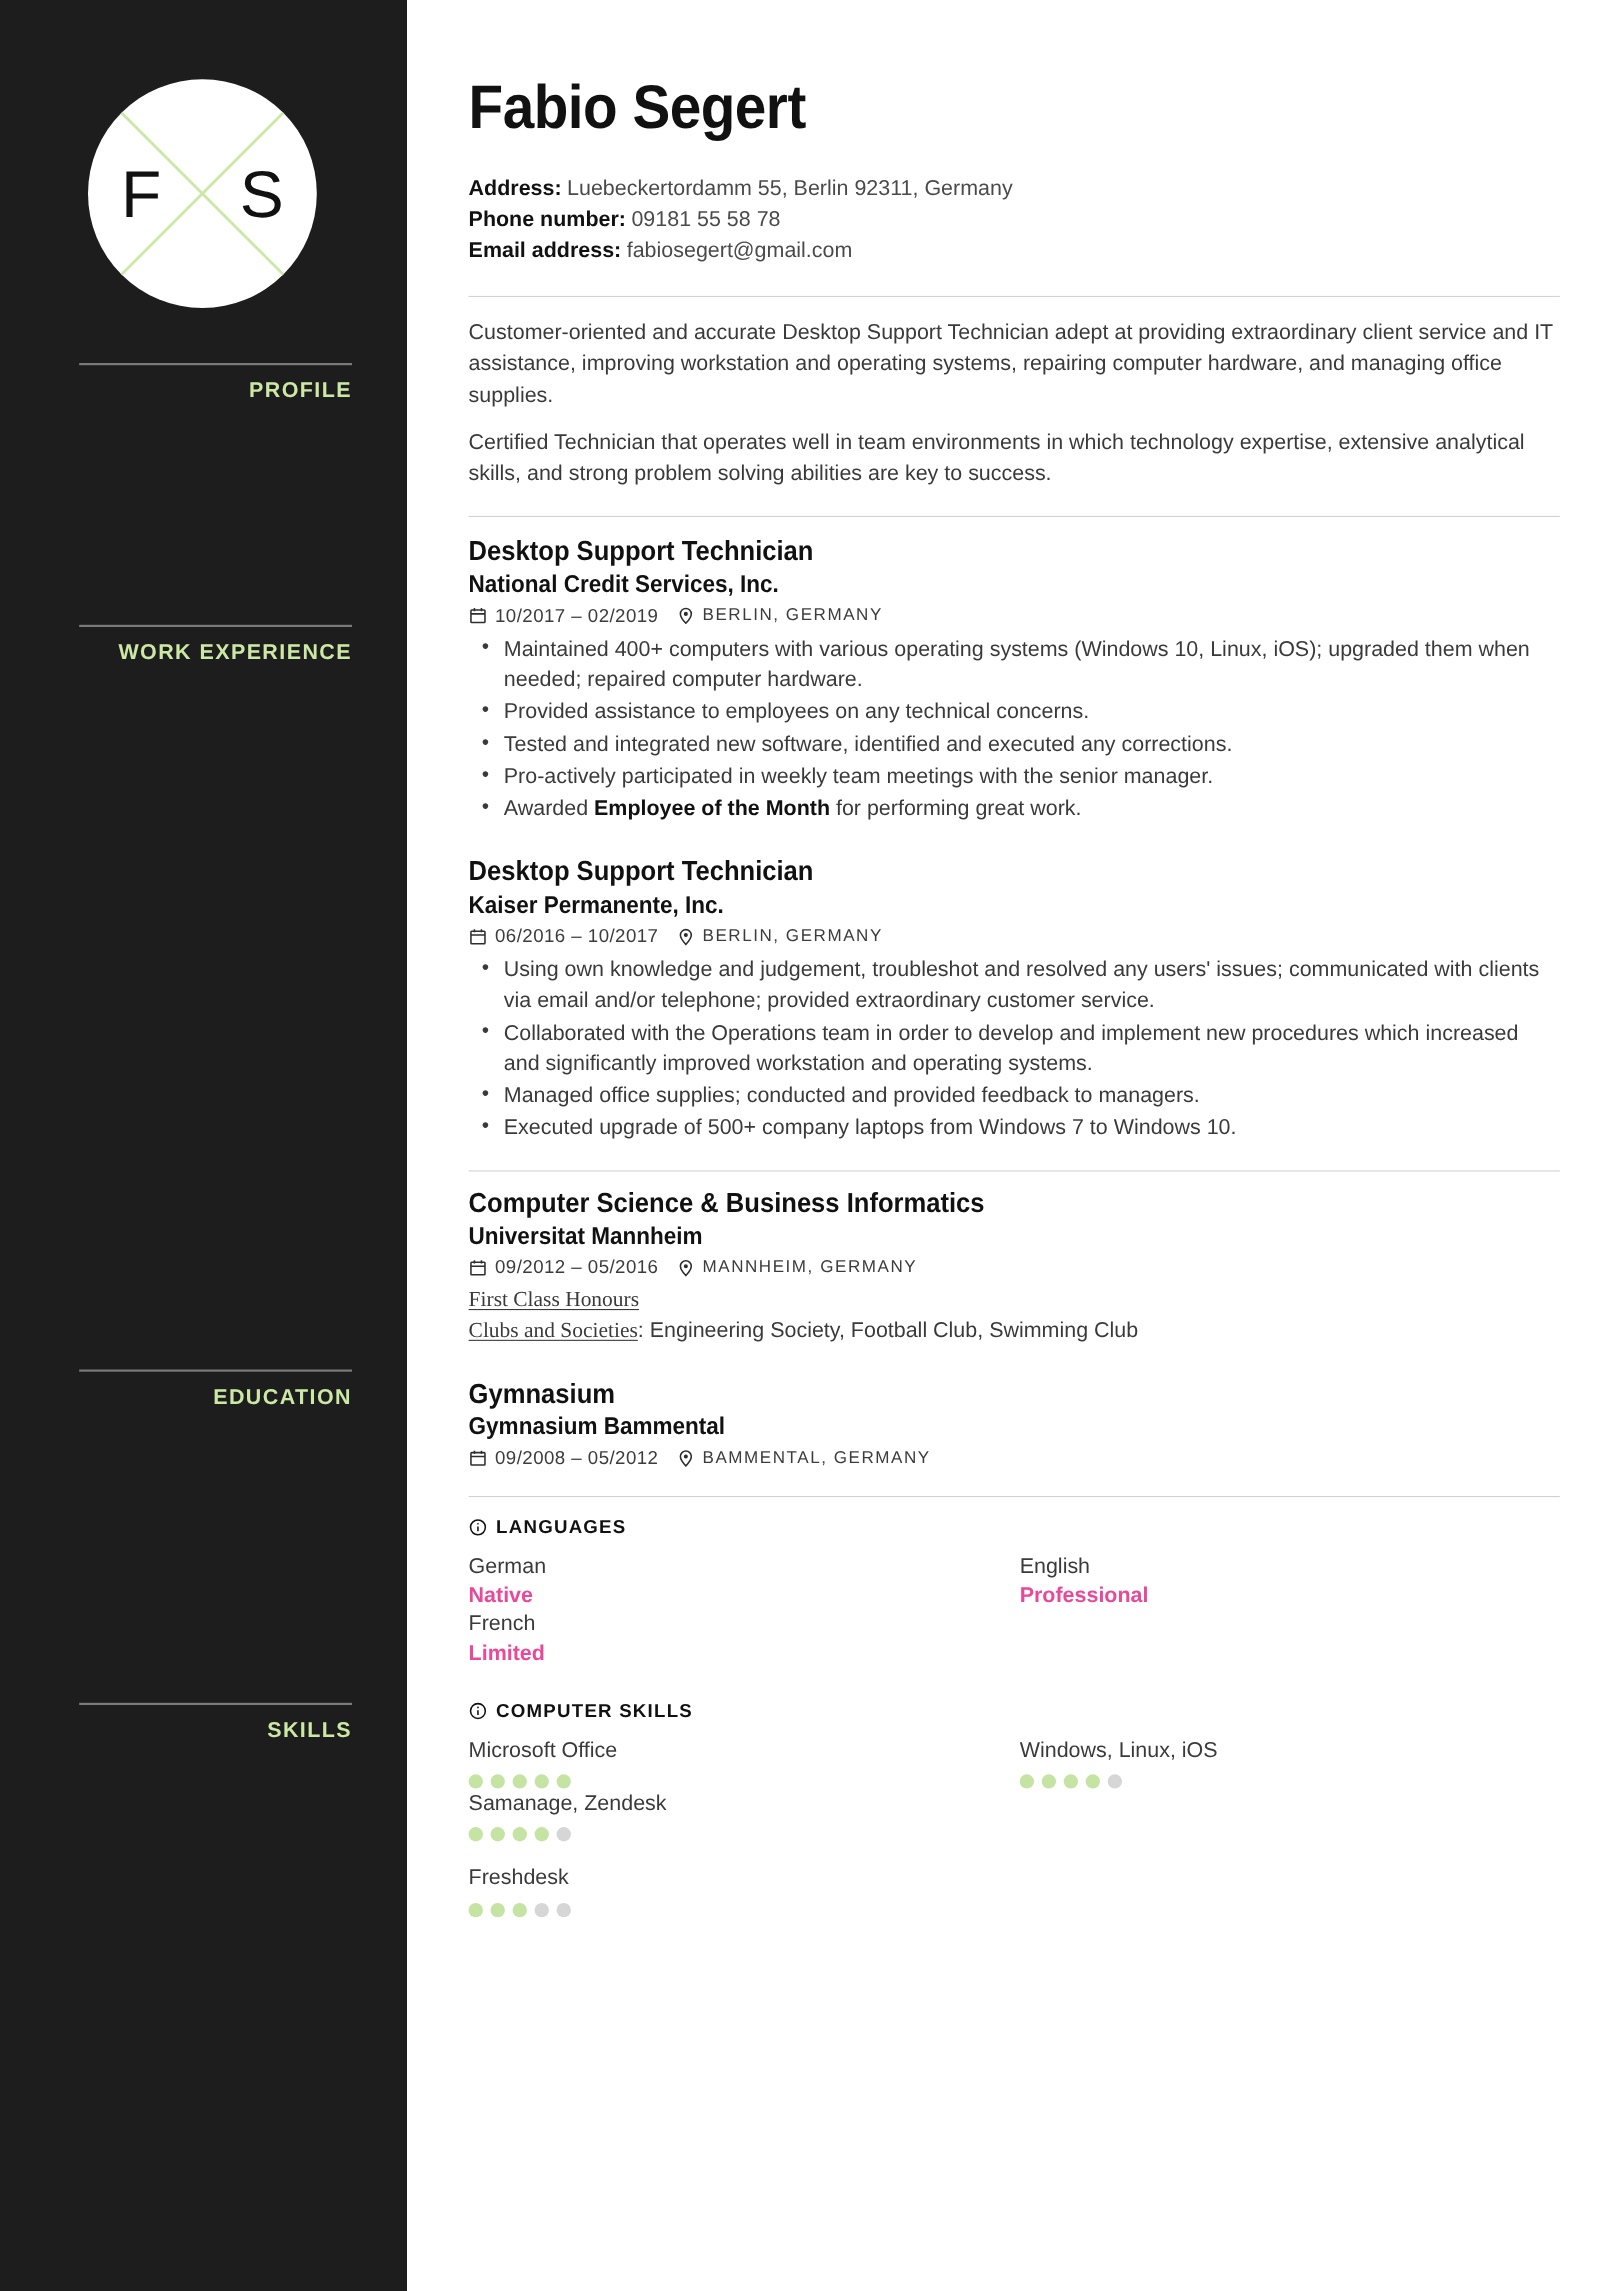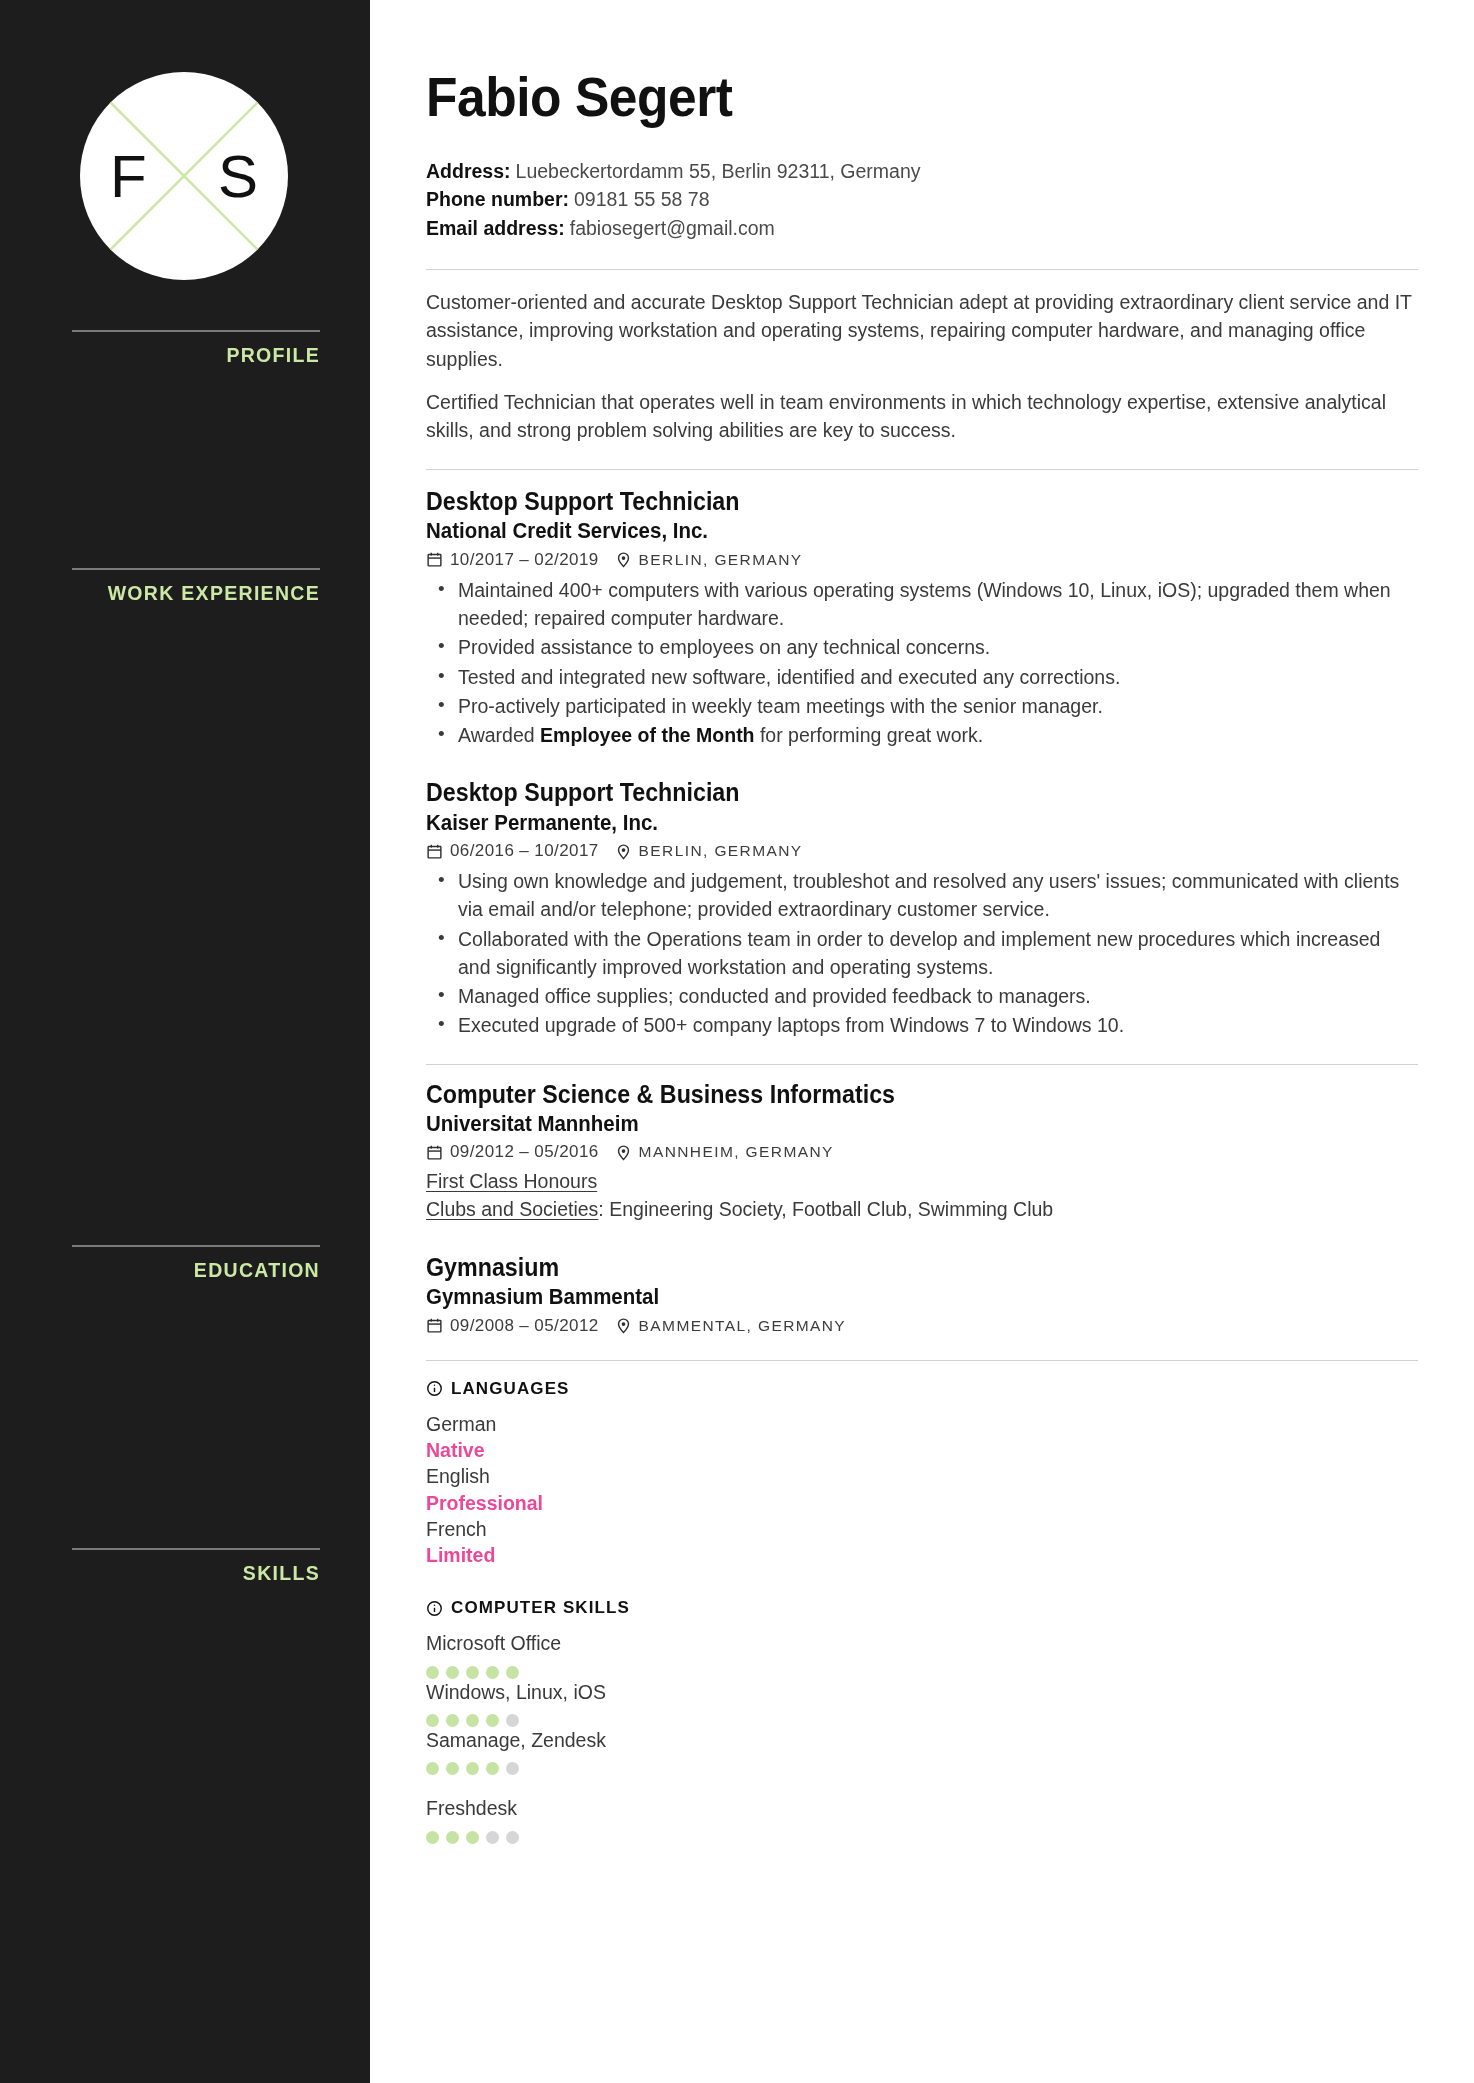--- a/index.html
+++ b/index.html
@@ -182,36 +182,36 @@
   }
   ul.bullets li b { color: #111111; font-weight: bold; }
 
   .entry-spacer { height: 26px; }
 
   .edu-line {
     font-size: 19.5px;
     color: #3a3a3a;
     line-height: 1.42;
   }
-  .u { text-decoration: underline; text-underline-offset: 3px; }
+  .u { text-decoration: underline; text-underline-offset: 3px; font-family: Liberation Serif, serif; }
 
   
   .skill-head {
     display: flex;
     align-items: center;
     gap: 8px;
     font-size: 17px;
     font-weight: bold;
     color: #111111;
     letter-spacing: 1.1px;
     margin-bottom: 12px;
   }
   .skills-grid {
     display: grid;
-    grid-template-columns: 1fr;
+    grid-template-columns: 1fr 1fr;
     column-gap: 10px;
     row-gap: 0;
   }
   .skill-name {
     font-size: 19.5px;
     color: #3a3a3a;
     line-height: 1.35;
   }
   .skill-level {
     font-size: 19.5px;

